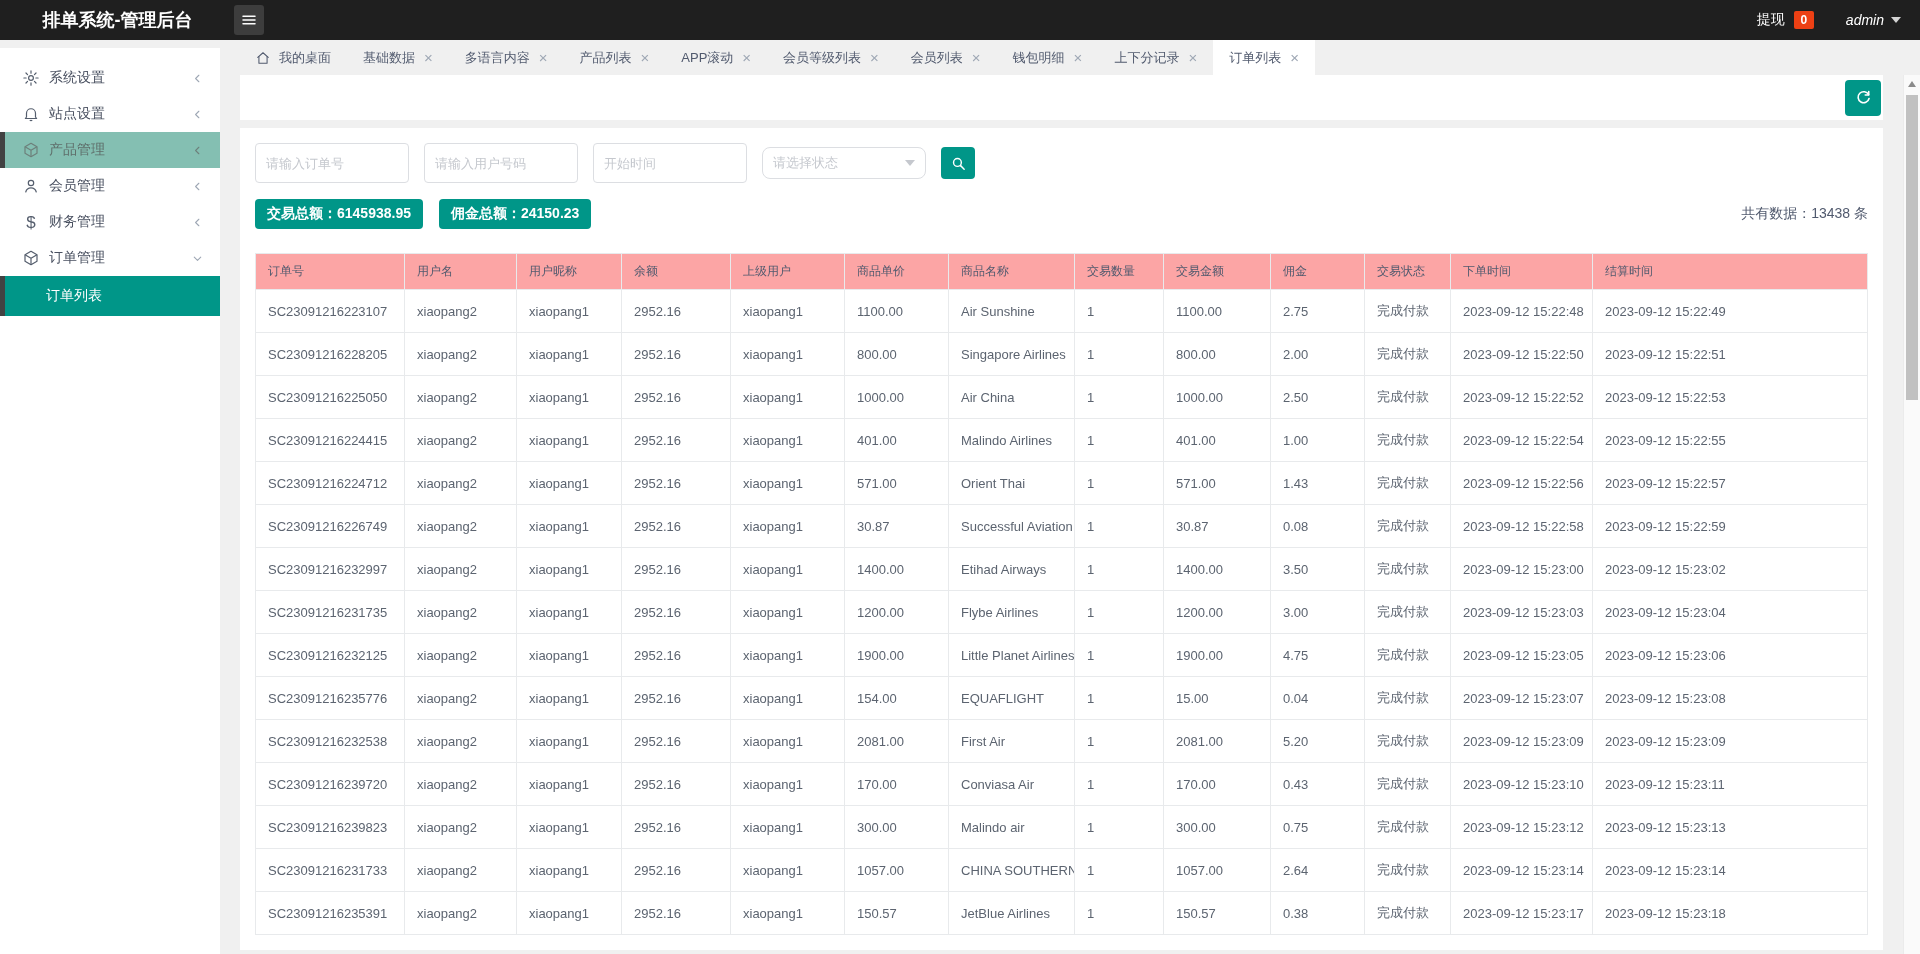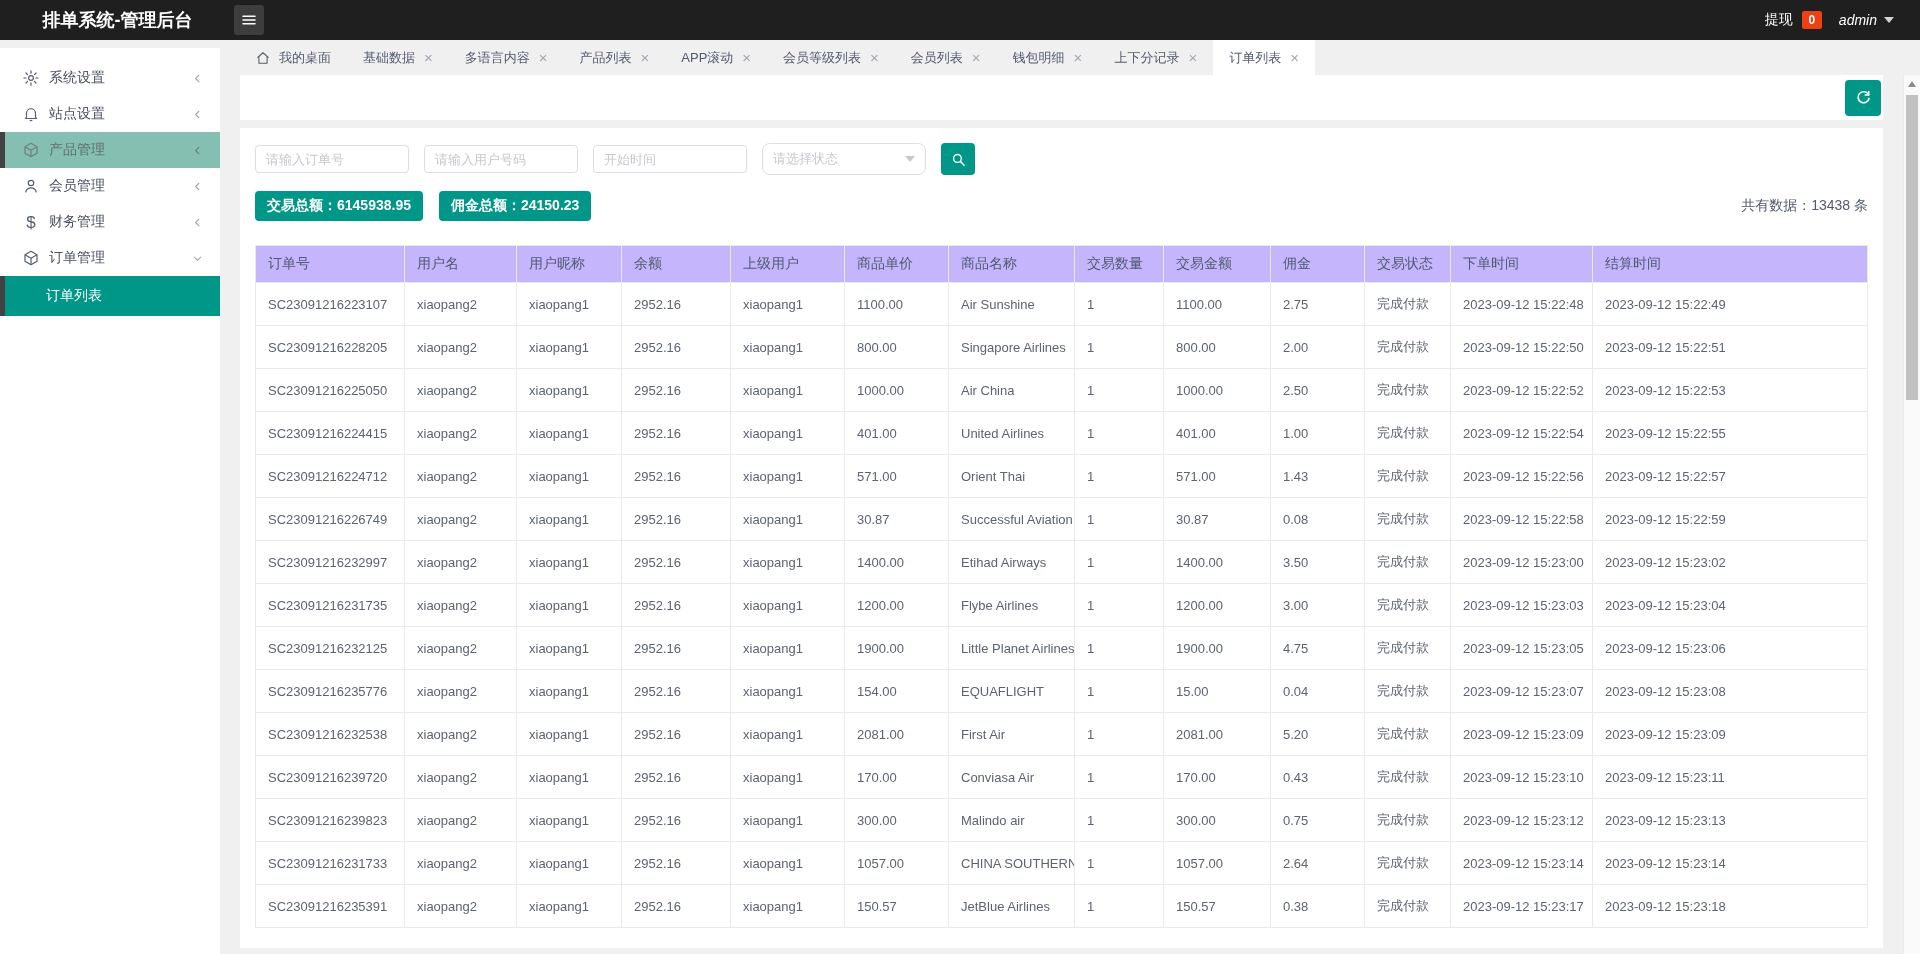--- a/index.html
+++ b/index.html
@@ -10,21 +10,21 @@
     font-family:"Liberation Sans","DejaVu Sans",sans-serif;
   }
   svg { display:block; }
 
   
   .header { position:absolute; top:0; left:0; right:0; height:40px; background:#1f1f1f; color:#fff;
             display:flex; align-items:center; z-index:20; }
   .header .title { width:220px; padding-left:15px; font-size:18px; font-weight:bold; white-space:nowrap;text-align:center; }
   .hamburger { width:30px; height:30px; background:#3d3d3d; border-radius:3px; margin-left:14px;
                display:flex; align-items:center; justify-content:center; cursor:pointer; color:#fff; }
-  .header-right { margin-left:auto; display:flex; align-items:center; gap:17px; padding-right:26px; font-size:14px;justify-content:space-between; }
+  .header-right { margin-left:auto; display:flex; align-items:center; gap:32px; padding-right:19px; font-size:14px;justify-content:space-between; }
   .withdraw { display:flex; align-items:center; gap:9px; cursor:pointer; }
   .badge { background:#ed4014; color:#fff; font-size:12px; min-width:20px; height:18px; line-height:18px;
            text-align:center; padding:0 5px; border-radius:2px; font-weight:bold; }
   .admin { display:flex; align-items:center; gap:7px; cursor:pointer;font-style:italic; }
   .caret-down { width:0; height:0; border-left:5px solid transparent; border-right:5px solid transparent;
                 border-top:6px solid #d4d4d4; }
 
   
   .sidebar { position:absolute; top:48px; left:0; bottom:0; width:220px; background:#fff; z-index:10; padding-top:12px; }
   .side-item { height:36px; display:flex; align-items:center; padding:0 16px 0 22px; font-size:14px;
@@ -55,21 +55,21 @@
   .toolbar { height:45px; background:#fff; position:relative; }
   .refresh-btn { position:absolute; right:2px; top:5px; width:36px; height:36px; background:#009688;
                  border:none; border-radius:4px; color:#fff; cursor:pointer;
                  display:flex; align-items:center; justify-content:center; }
   .refresh-btn svg { width:19px; height:19px; }
   .gap { height:8px; }
   .panel { background:#fff; padding:15px; min-height:820px; }
 
   
   .filters { display:flex; align-items:center; }
-  .f-input { width:154px; height:28px; border:1px solid #dcdee2; border-radius:4px; padding:0 10px;
+  .f-input { width:154px; height:40px; border:1px solid #dcdee2; border-radius:4px; padding:0 10px;
              font-size:13px; color:#515a6e; margin-right:15px; outline:none; background:#fff;
              font-family:"Liberation Sans","DejaVu Sans",sans-serif; }
   .f-input::placeholder { color:#c5c8ce; }
   .f-select { width:164px; height:32px; border:1px solid #dcdee2; border-radius:8px; padding:0 10px;
               margin-right:15px; font-size:13px; color:#c5c8ce; background:#fff; cursor:pointer;
               display:flex; align-items:center; justify-content:space-between; }
   .sel-caret { width:0; height:0; border-left:5px solid transparent; border-right:5px solid transparent;
                border-top:6px solid #c5c8ce; }
   .search-btn { width:34px; height:32px; background:#009688; border:none; border-radius:4px; color:#fff;
                 cursor:pointer; display:flex; align-items:center; justify-content:center; }
@@ -78,21 +78,21 @@
   
   .stats-row { margin-top:16px; display:flex; align-items:center; }
   .stat-btn { height:30px; padding:0 12px; background:#009688; border:none; border-radius:4px; color:#fff;
               font-size:14px; font-weight:bold; margin-right:16px; cursor:pointer;
               display:flex; align-items:center; font-family:"Liberation Sans","DejaVu Sans",sans-serif; }
   .record-count { margin-left:auto; font-size:14px; color:#515a6e; }
 
   
   .table-wrap { margin-top:24px; }
   table { width:100%; border-collapse:collapse; table-layout:fixed; }
-  th { background:#c4b5fd; font-weight:normal; text-align:left; padding:9px 12px; font-size:14px;
+  th { background:#fca5a5; font-weight:normal; text-align:left; padding:9px 12px; font-size:12px;
        color:#515a6e; border:1px solid #e8eaec; white-space:nowrap; overflow:hidden; }
   td { padding:12px 12px; font-size:13px; color:#5c6470; border:1px solid #e8eaec; text-align:left;
        white-space:nowrap; overflow:hidden; background:#fff; }
 
   
   .scrollbar { position:absolute; top:35px; right:0; bottom:0; width:17px; background:#fafafa;
                border-left:1px solid #ebebeb; }
   .sb-arrow { margin:6px auto 0; width:0; height:0; border-left:4px solid transparent;
               border-right:4px solid transparent; border-bottom:6px solid #8b8b8b; cursor:pointer; }
   .sb-thumb { position:absolute; top:20px; left:2px; right:2px; height:305px; background:#c1c1c1; cursor:pointer; }
@@ -375,21 +375,21 @@
                 <td>2023-09-12 15:22:52</td>
                 <td>2023-09-12 15:22:53</td>
               </tr>
               <tr>
                 <td>SC23091216224415</td>
                 <td>xiaopang2</td>
                 <td>xiaopang1</td>
                 <td>2952.16</td>
                 <td>xiaopang1</td>
                 <td>401.00</td>
-                <td>United Airlines</td>
+                <td>Malindo Airlines</td>
                 <td>1</td>
                 <td>401.00</td>
                 <td>1.00</td>
                 <td>完成付款</td>
                 <td>2023-09-12 15:22:54</td>
                 <td>2023-09-12 15:22:55</td>
               </tr>
               <tr>
                 <td>SC23091216224712</td>
                 <td>xiaopang2</td>

